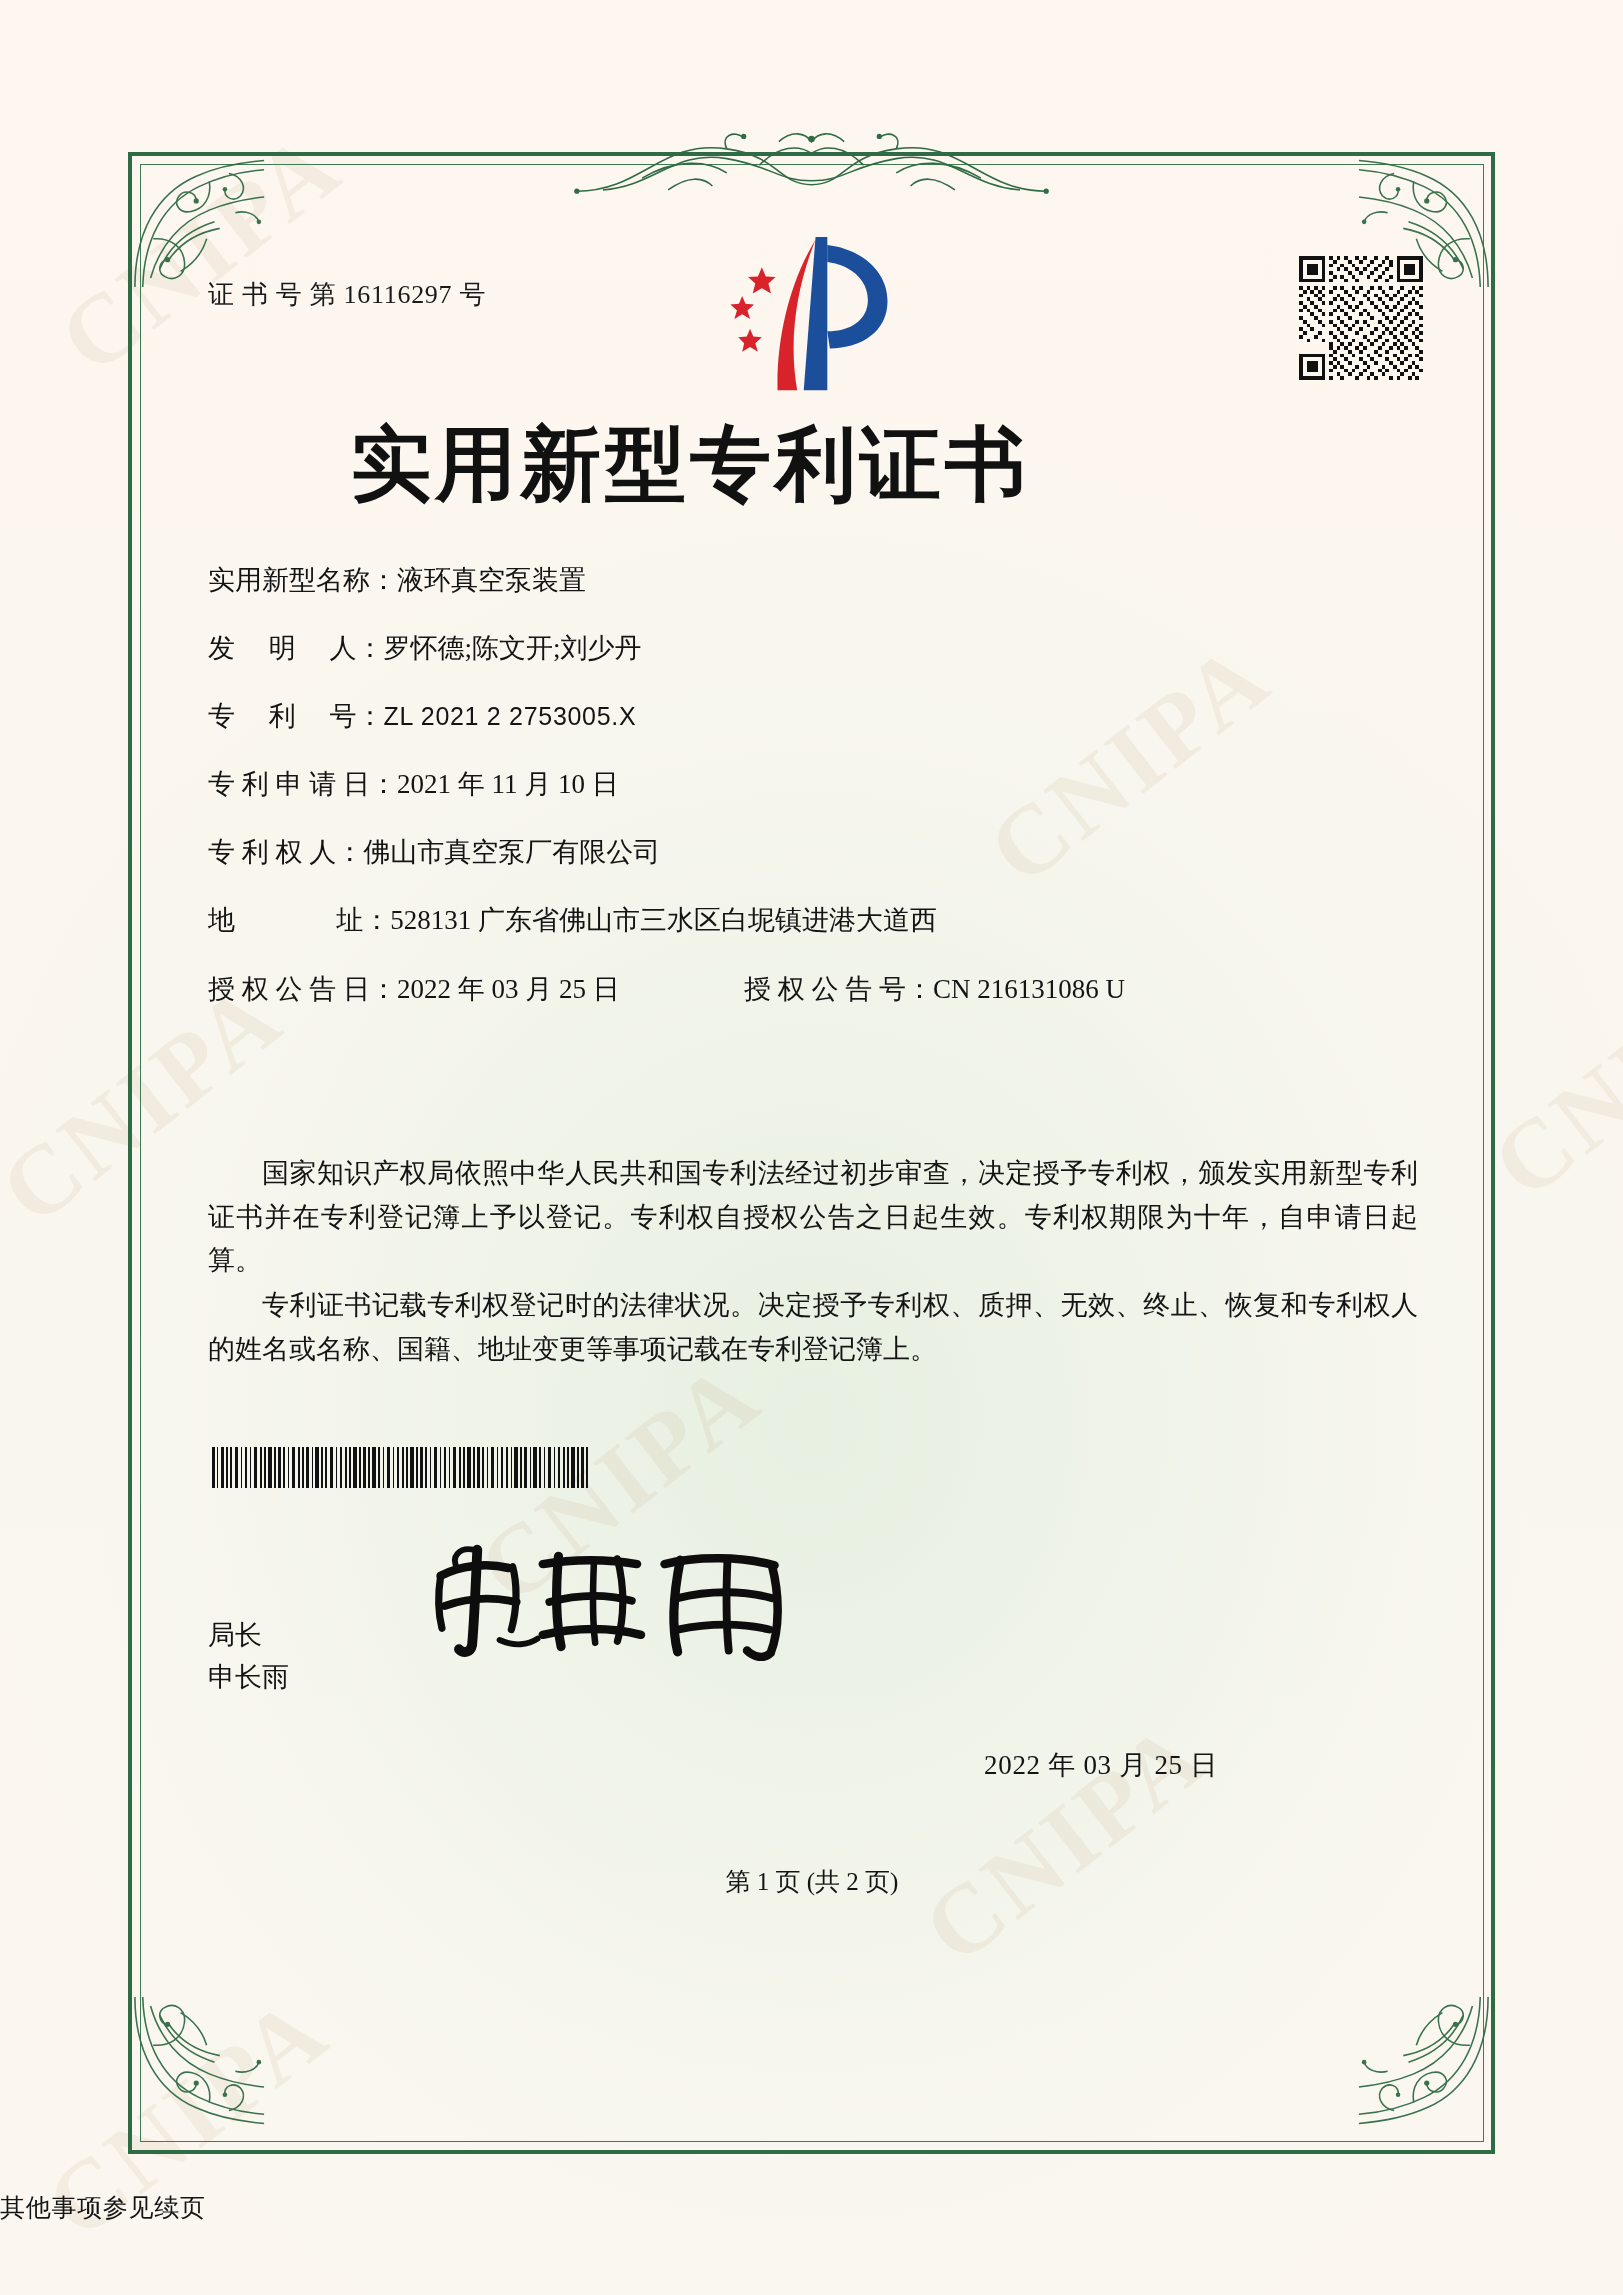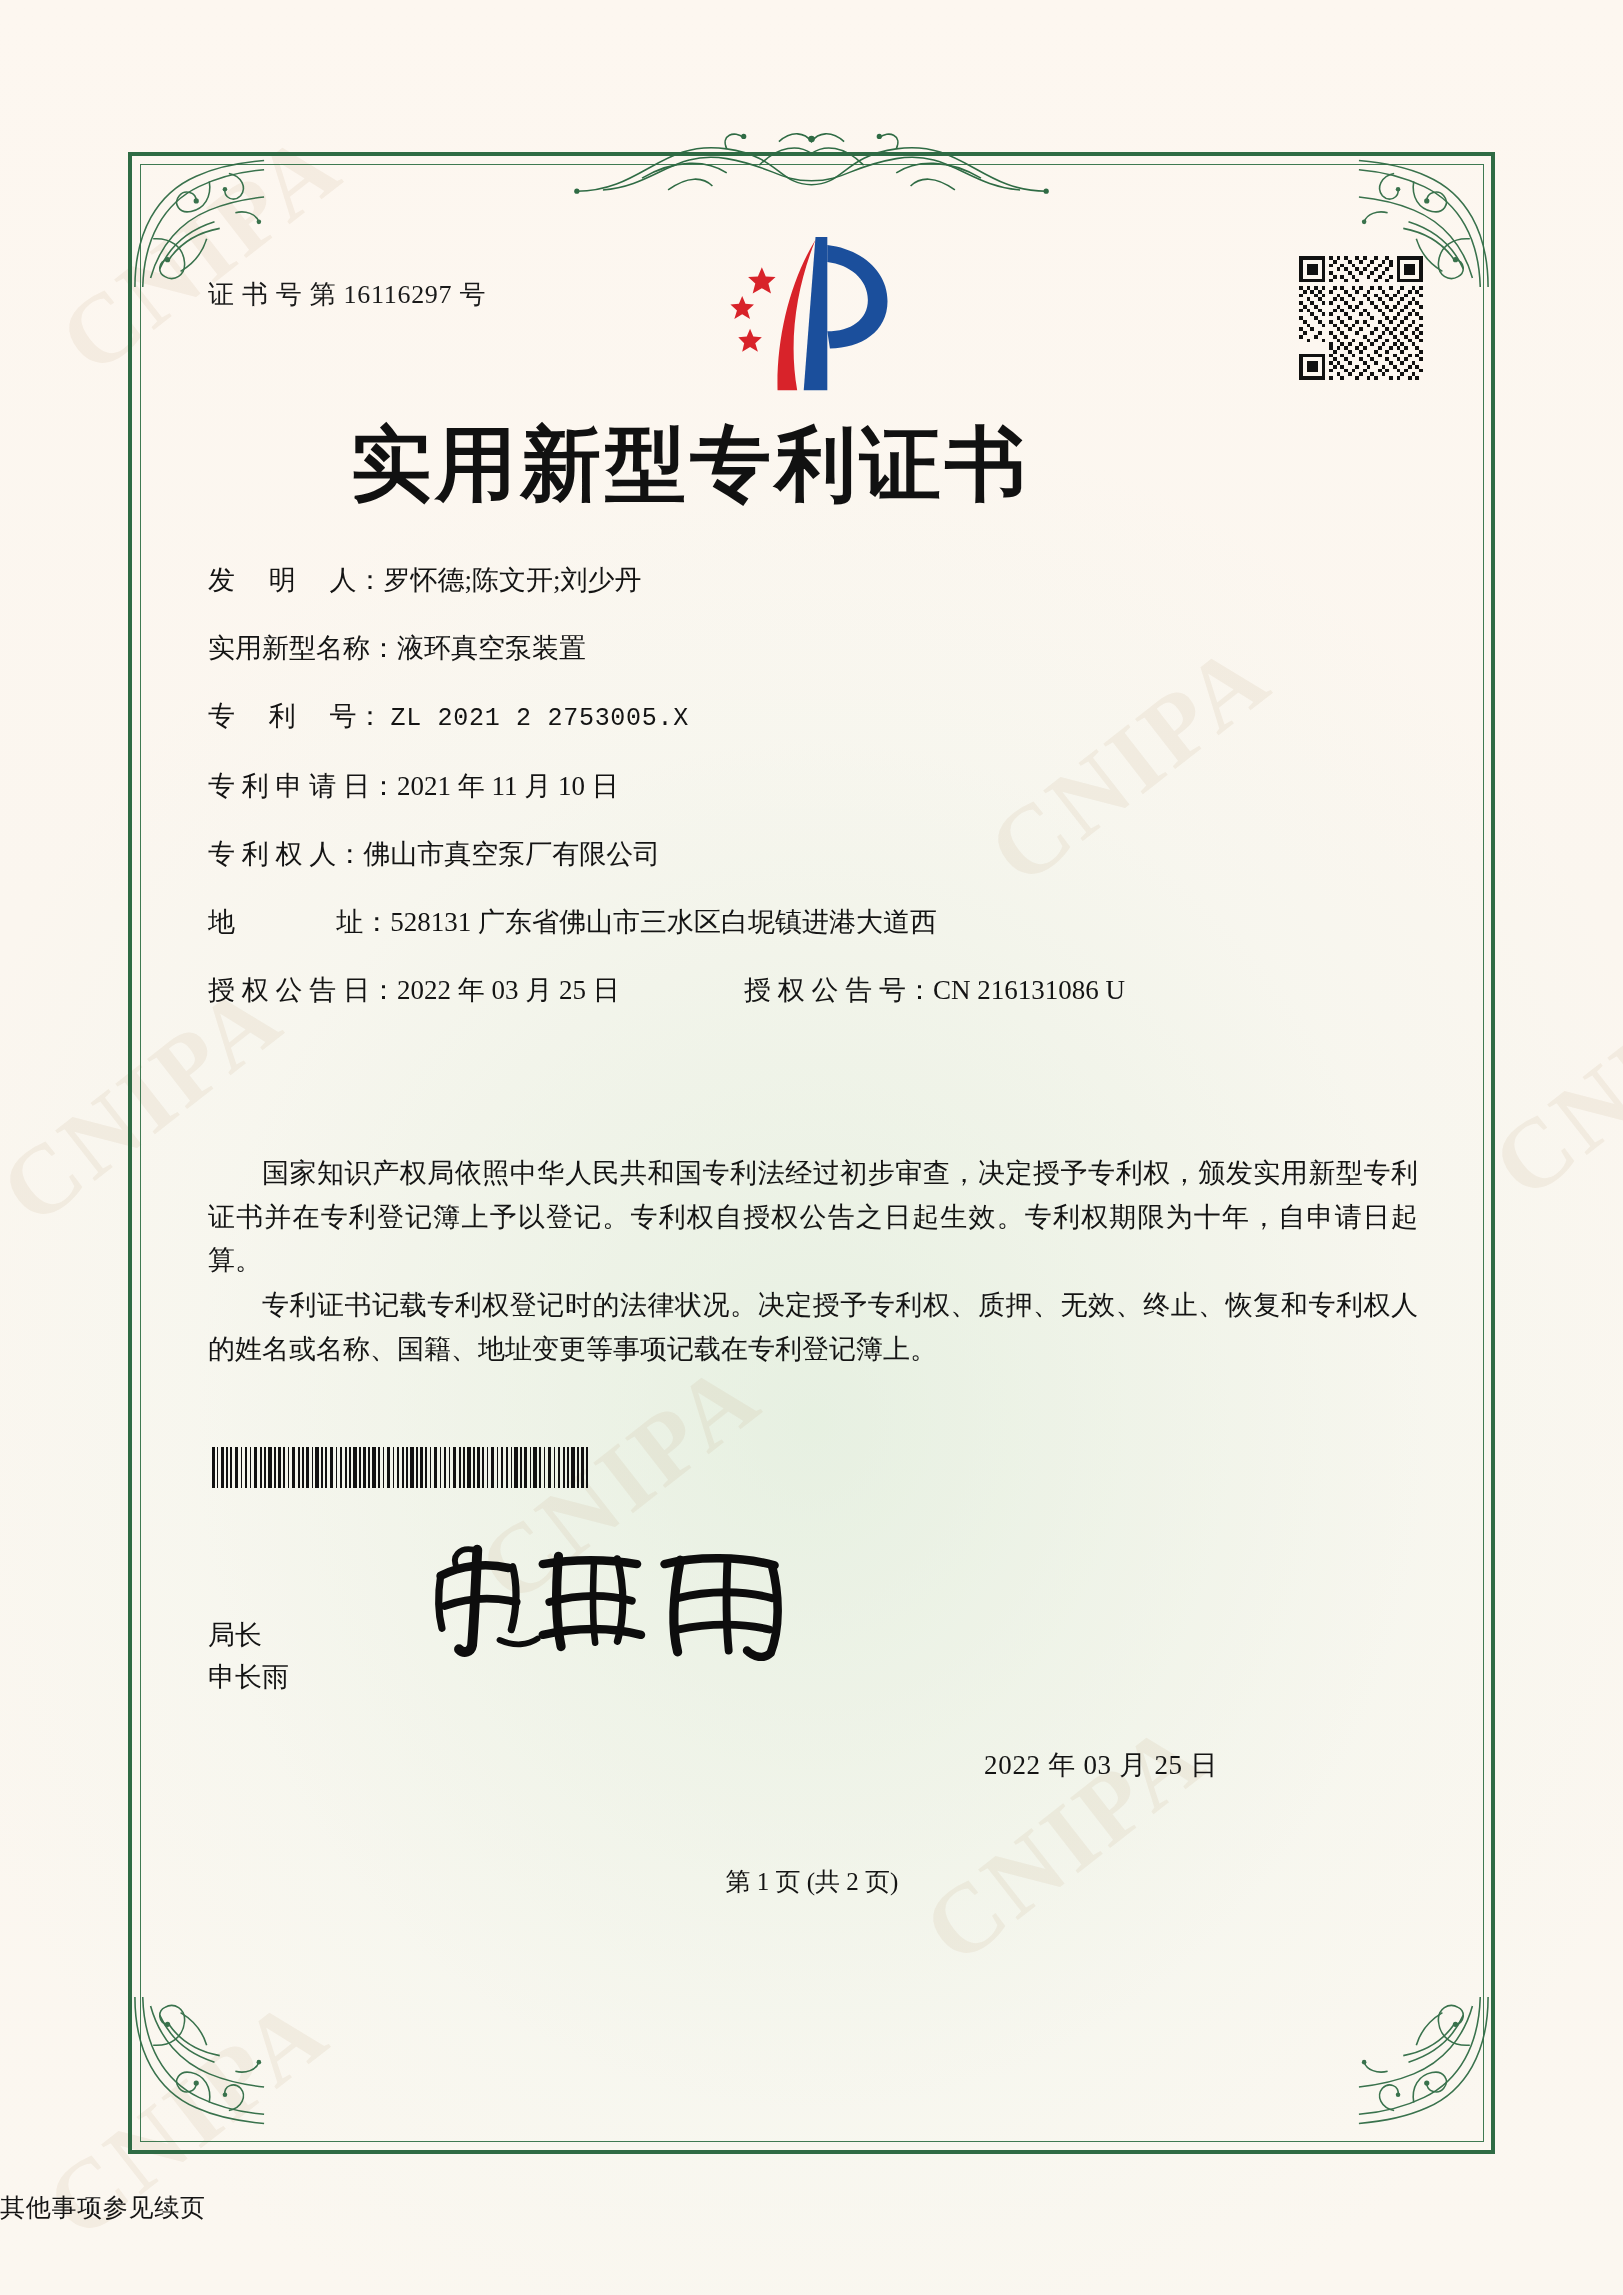--- a/index.html
+++ b/index.html
@@ -132,24 +132,23 @@
   .lbl {
     display: inline-block;
     font-size: 27px;
     color: #141414;
   }
   .val {
     font-size: 27px;
     color: #141414;
   }
   .val.mono {
-    font-family: Liberation Mono, monospace;
+    font-family: Liberation Sans, sans-serif;
     font-size: 25px;
     letter-spacing: 0.7px;
-    margin-left: 7px;
   }
   .field.two-col .col2 {
     position: absolute;
     left: 536px;
     top: 0;
     text-align: right;
   }
 
   .para {
     position: absolute;
@@ -393,24 +392,24 @@
         <path d="M8 30h1v1H8zM12 30h1v1h-1zM14 30h1v1h-1zM17 30h1v1h-1zM21 30h1v1h-1zM23 30h1v1h-1zM26 30h1v1h-1zM28 30h1v1h-1zM32 30h1v1h-1z"></path>
         <path d="M10 31h1v1h-1zM13 31h1v1h-1zM16 31h1v1h-1zM19 31h1v1h-1zM22 31h1v1h-1zM27 31h1v1h-1zM30 31h1v1h-1z"></path>
         <path d="M8 32h1v1H8zM11 32h1v1h-1zM15 32h1v1h-1zM18 32h1v1h-1zM20 32h1v1h-1zM24 32h1v1h-1zM26 32h1v1h-1zM29 32h1v1h-1zM31 32h1v1h-1z"></path>
       </g>
     </svg>
 
     <div class="title">实用新型专利证书</div>
 
     <div class="fields">
       <div class="field">
+        <span class="lbl">实用新型名称：</span><span class="val">液环真空泵装置</span>
+      </div>
+      <div class="field">
         <span class="lbl">发　 明　 人：</span><span class="val">罗怀德;陈文开;刘少丹</span>
-      </div>
-      <div class="field">
-        <span class="lbl">实用新型名称：</span><span class="val">液环真空泵装置</span>
       </div>
       <div class="field">
         <span class="lbl">专　 利　 号：</span><span class="val mono">ZL 2021 2 2753005.X</span>
       </div>
       <div class="field">
         <span class="lbl">专 利 申 请 日：</span><span class="val">2021 年 11 月 10 日</span>
       </div>
       <div class="field">
         <span class="lbl">专 利 权 人：</span><span class="val">佛山市真空泵厂有限公司</span>
       </div>

